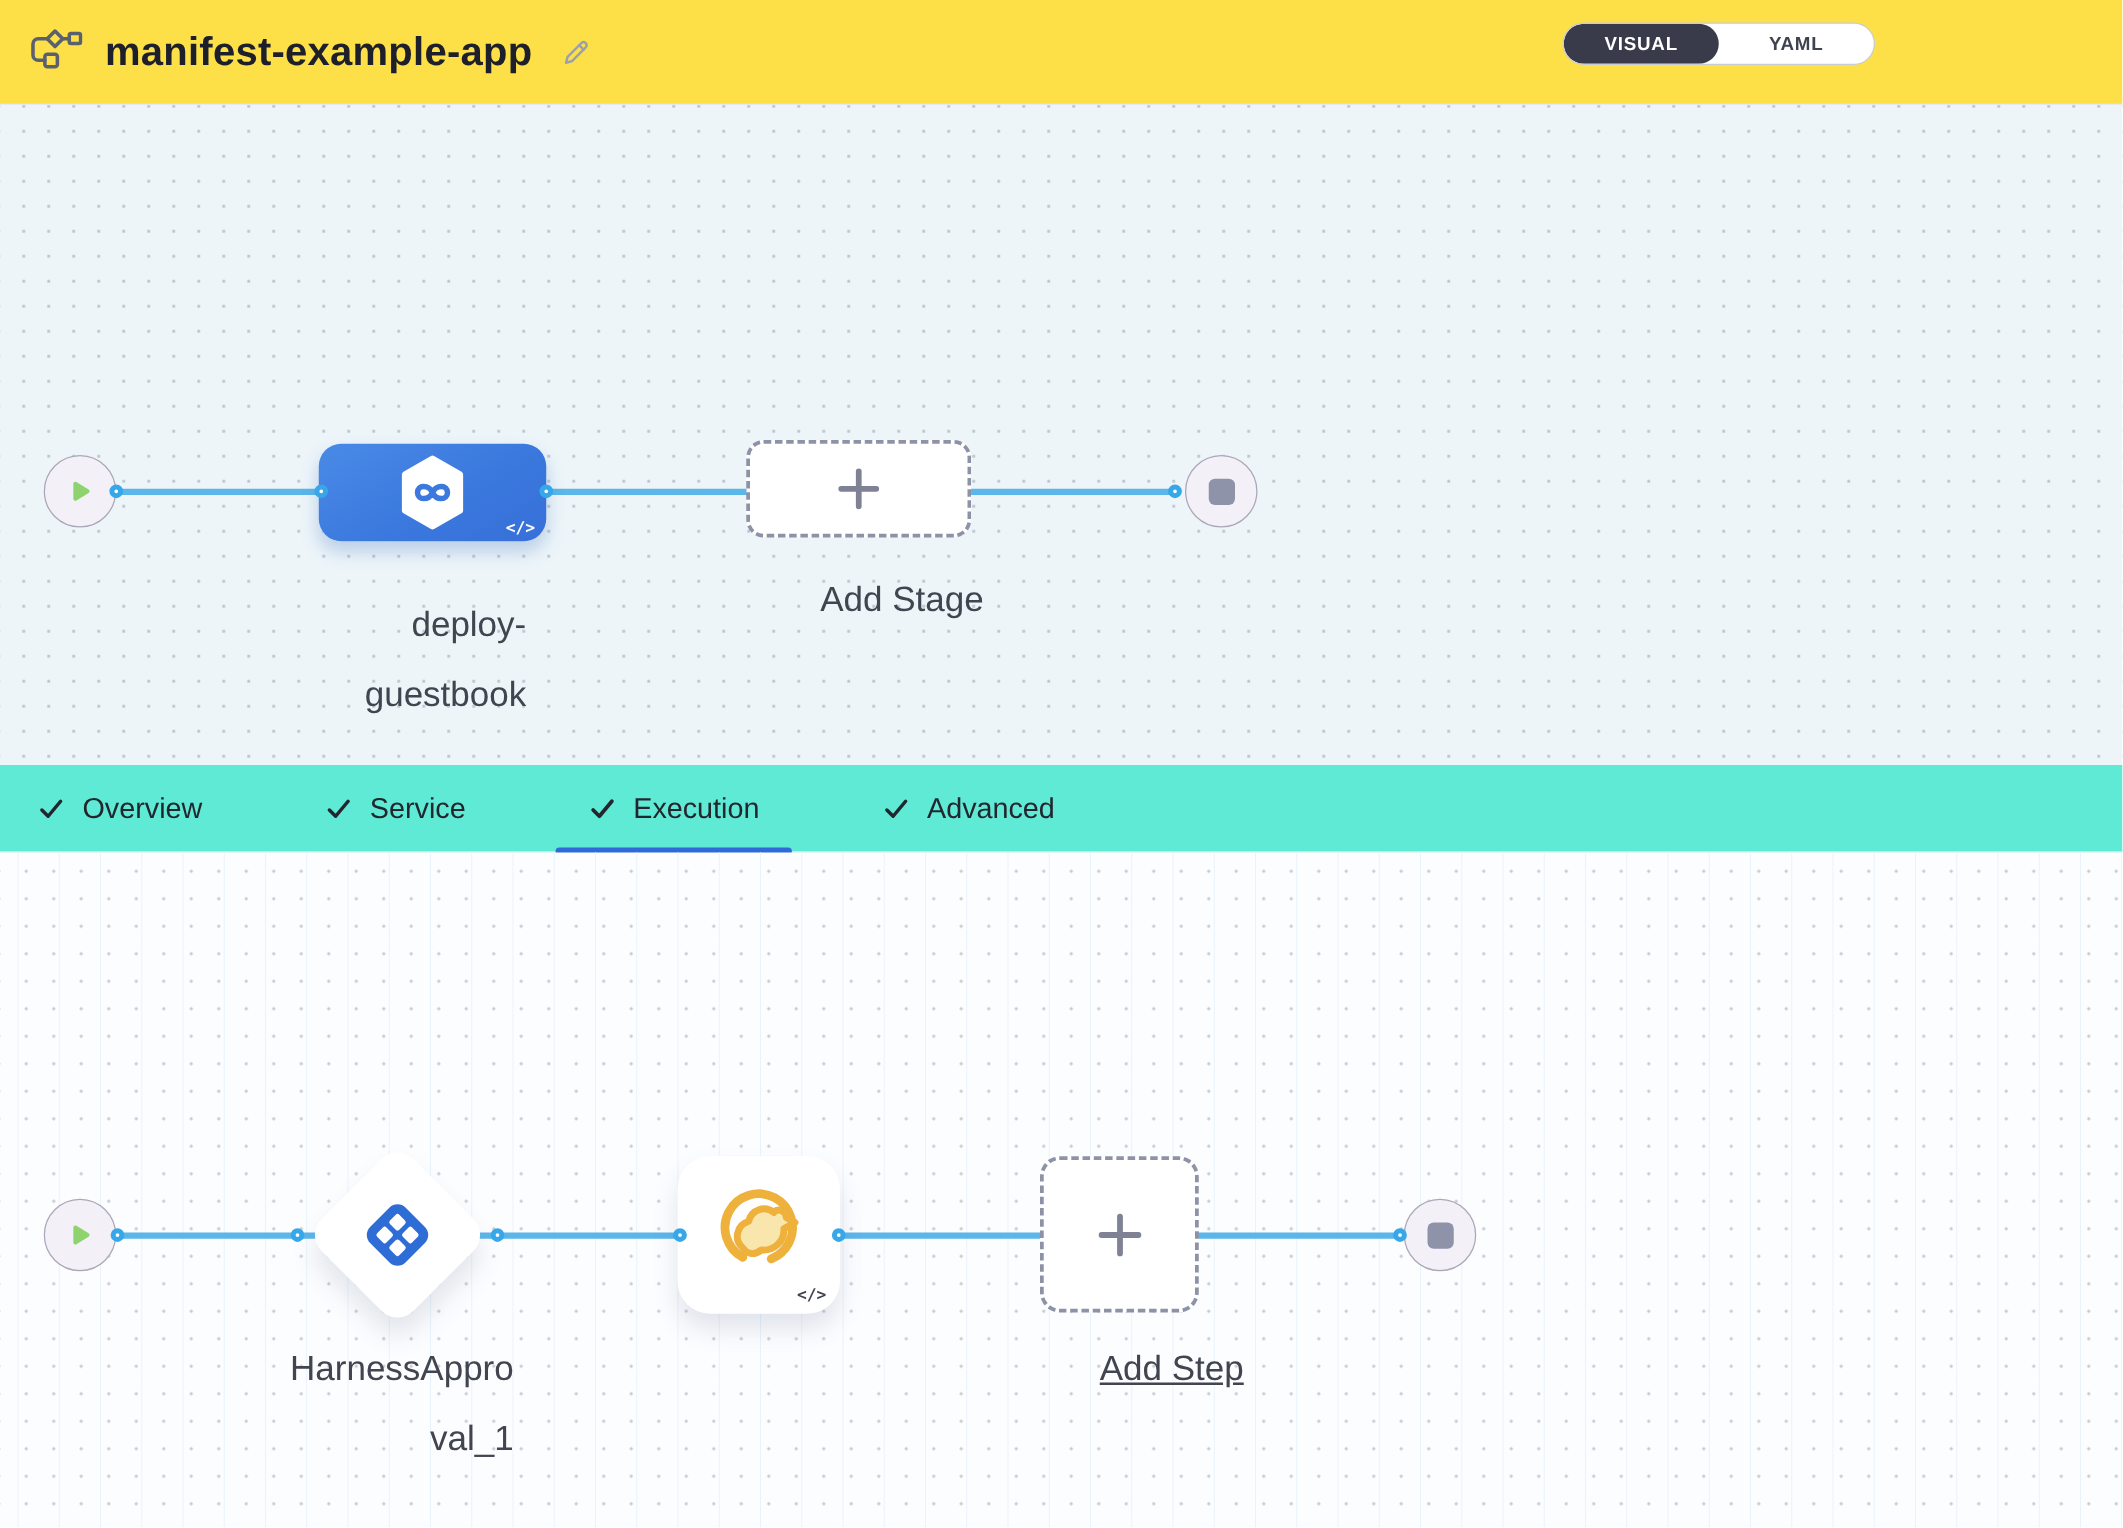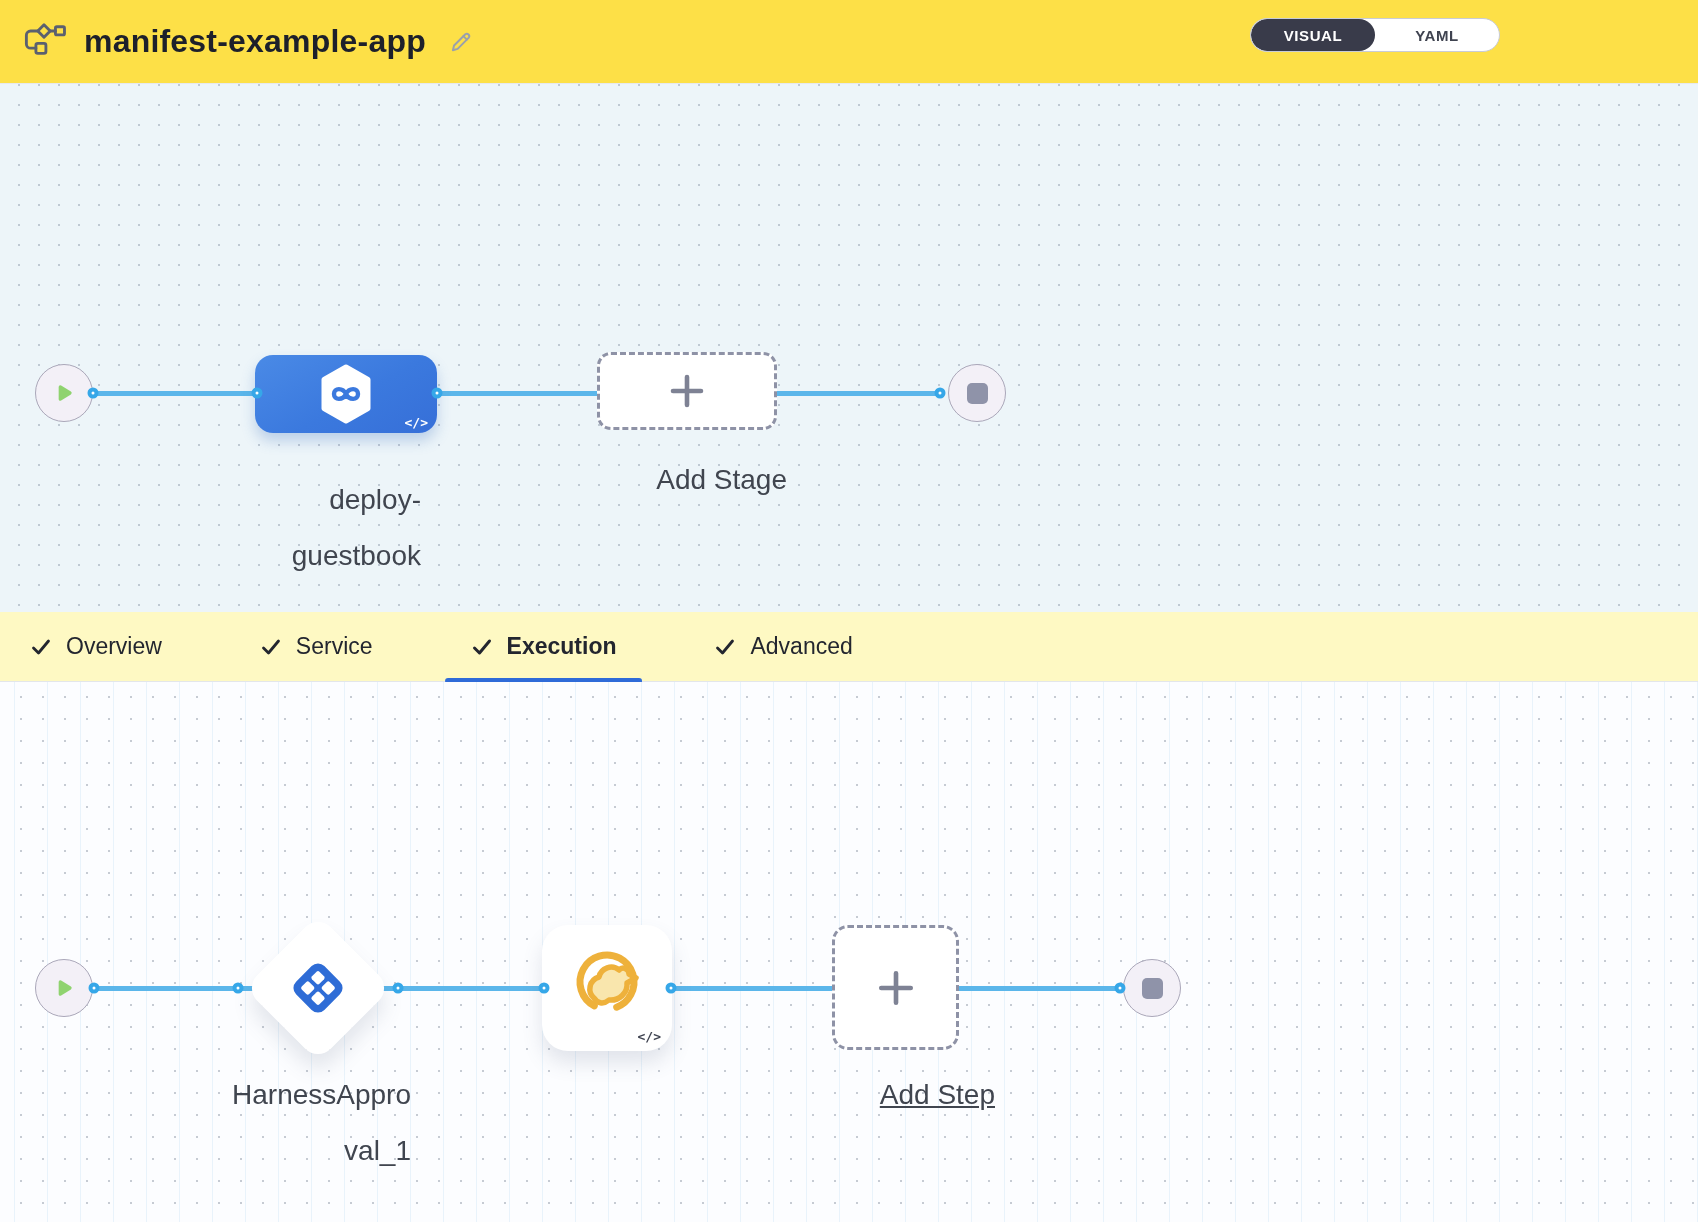--- a/index.html
+++ b/index.html
@@ -65,25 +65,25 @@
 
   .diamond { position:absolute; left:266px; top:254px; width:104px; height:104px;
              background:#fff; border-radius:18px; transform:rotate(45deg);
              box-shadow:10px 10px 20px rgba(90,100,130,.15); z-index:3; cursor:pointer; }
   .step-card { position:absolute; left:542px; top:243px; width:130px; height:126px;
                background:#fff; border-radius:26px; z-index:3; cursor:pointer;
                box-shadow:0 12px 20px rgba(90,100,130,.16); }
   .icon-overlay { position:absolute; z-index:5; pointer-events:none; }
 
   
-  .tabbar { height:70px; background:#fef9c3; border-bottom:1px solid #e3e6ea;
+  .tabbar { height:70px; background:#5eead4; border-bottom:1px solid #e3e6ea;
             display:flex; align-items:flex-end; padding-left:30px; gap:98px; }
   .tab { position:relative; height:100%; display:flex; align-items:center;
          gap:14px; font-size:23px; color:#23262f; cursor:pointer; }
-  .tab.active { font-weight:700; }
+  .tab.active { font-weight:400; }
   .tab.active::after { content:""; position:absolute; bottom:-3px; left:50%;
          transform:translateX(-50%); width:calc(100% + 52px); height:6px;
          border-radius:3px; background:#2f6bd8; }
   .check { width:22px; height:22px; flex:0 0 auto; }
 </style>
 </head>
 <body>
 
 <div class="header">
   <svg class="hdr-icon" viewBox="0 0 46 42" fill="none" stroke="#5b606f" stroke-width="3" stroke-linejoin="round" stroke-linecap="round">

